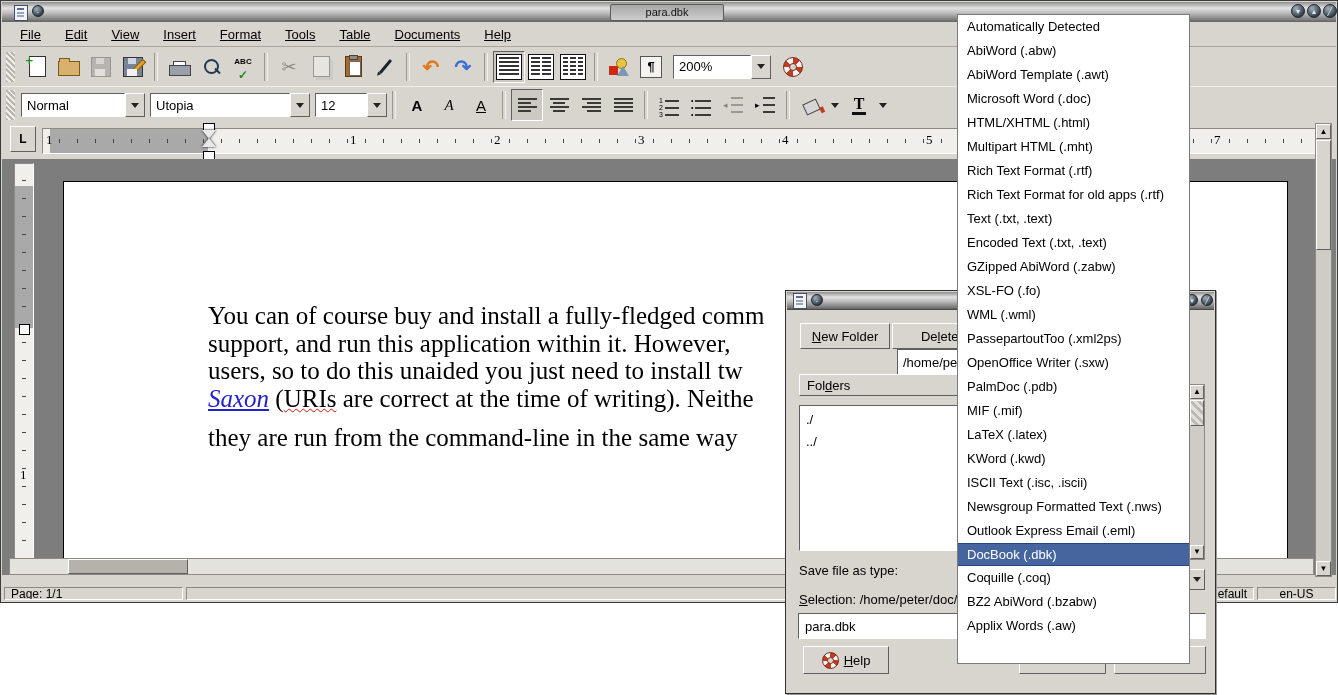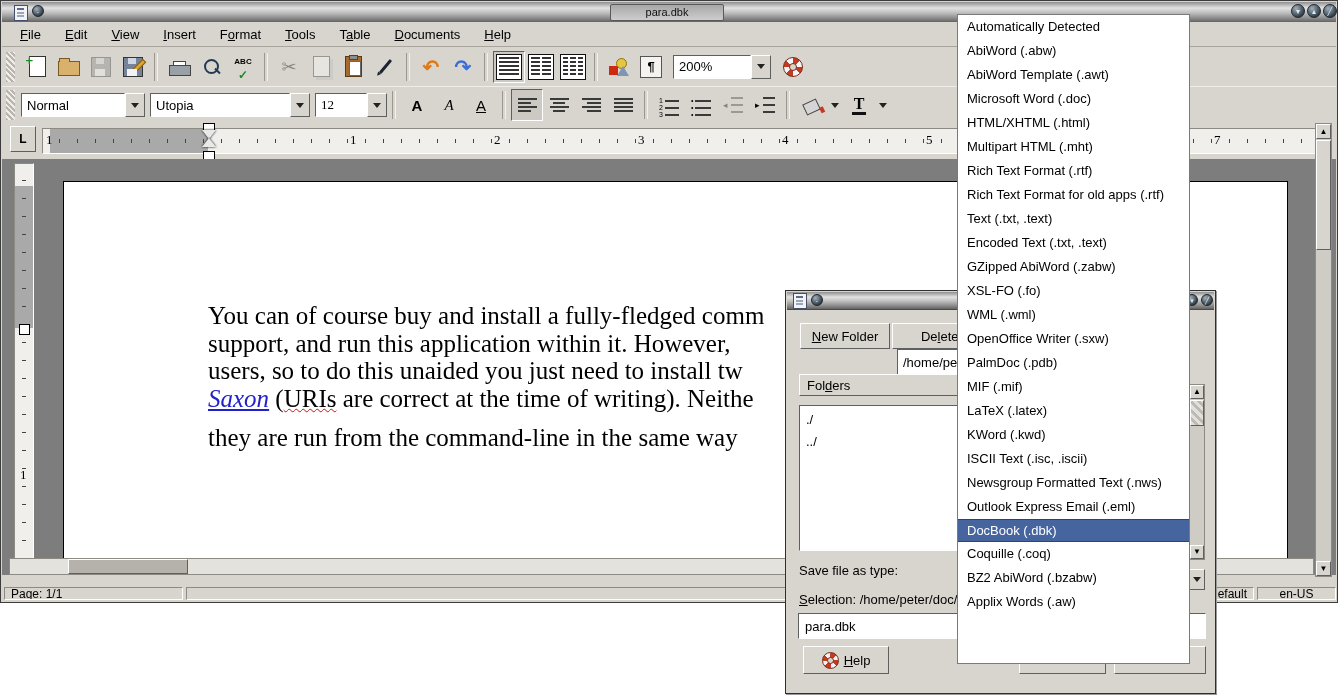--- a/index.html
+++ b/index.html
@@ -25,21 +25,21 @@
             box-shadow:0 4px 0 #9aa6c0,0 7px 0 #9aa6c0;}
   .rnd{width:14px;height:14px;border-radius:50%;
        background:radial-gradient(circle at 35% 30%,#9fb0bc,#2e3a44 75%);
        border:1px solid #20262c;color:#dfe8ee;font-size:8px;line-height:13px;text-align:center;
        display:inline-block;box-sizing:border-box;}
   .rnd.small{width:12px;height:12px;line-height:11px;font-size:7px;}
 
   
   .menubar{position:absolute;left:1px;top:21px;right:1px;height:24px;background:#d8d5ce;
            border-bottom:1px solid #a9a59d;display:flex;align-items:center;padding-left:6px;}
-  .menu-item{padding:2px 12px;}
+  .menu-item{padding:2px 12px;text-decoration:underline;}
 
   
   .toolbar{position:absolute;left:1px;top:46px;right:1px;height:39px;background:#d8d5ce;
            display:flex;align-items:center;}
   .formatbar{position:absolute;left:1px;top:85px;right:1px;height:36px;background:#d8d5ce;
              border-top:1px solid #efede9;display:flex;align-items:center;}
   .grip{width:9px;height:30px;margin:0 6px 0 4px;
         background:repeating-linear-gradient(45deg,#b9b5ad 0 2px,#efede9 2px 4px);}
   .tsep{width:2px;height:28px;margin:0 5px;border-left:1px solid #9b978f;border-right:1px solid #f2f0ec;}
   .tbtn{width:32px;height:32px;display:flex;align-items:center;justify-content:center;position:relative;flex:0 0 auto;}
@@ -305,21 +305,21 @@
             <span class="tri-down"></span>
           </span>
       </span>
       <span class="combo" style="margin-left:5px;">
         <span class="field" style="width:128px;">Utopia</span>
         <span class="arrow">
             <span class="tri-down"></span>
           </span>
       </span>
       <span class="combo" style="margin-left:5px;">
-        <span class="field" style="width:40px;font-family:Liberation Serif, serif;">12</span>
+        <span class="field" style="width:40px;">12</span>
         <span class="arrow">
             <span class="tri-down"></span>
           </span>
       </span>
       <span class="tsep"></span>
       <span class="tbtn">
           <span style="font-weight:bold;font-size:15px;">A</span>
         </span>
       <span class="tbtn">
           <span style="font-style:italic;font-size:15px;font-family:'Liberation Serif',serif;">A</span>
@@ -531,20 +531,21 @@
       <div class="dd-item">Microsoft Word (.doc)</div>
       <div class="dd-item">HTML/XHTML (.html)</div>
       <div class="dd-item">Multipart HTML (.mht)</div>
       <div class="dd-item">Rich Text Format (.rtf)</div>
       <div class="dd-item">Rich Text Format for old apps (.rtf)</div>
       <div class="dd-item">Text (.txt, .text)</div>
       <div class="dd-item">Encoded Text (.txt, .text)</div>
       <div class="dd-item">GZipped AbiWord (.zabw)</div>
       <div class="dd-item">XSL-FO (.fo)</div>
       <div class="dd-item">WML (.wml)</div>
+      <div class="dd-item">PassepartoutToo (.xml2ps)</div>
       <div class="dd-item">OpenOffice Writer (.sxw)</div>
       <div class="dd-item">PalmDoc (.pdb)</div>
       <div class="dd-item">MIF (.mif)</div>
       <div class="dd-item">LaTeX (.latex)</div>
       <div class="dd-item">KWord (.kwd)</div>
       <div class="dd-item">ISCII Text (.isc, .iscii)</div>
       <div class="dd-item">Newsgroup Formatted Text (.nws)</div>
       <div class="dd-item">Outlook Express Email (.eml)</div>
       <div class="dd-item selected">DocBook (.dbk)</div>
       <div class="dd-item">Coquille (.coq)</div>

